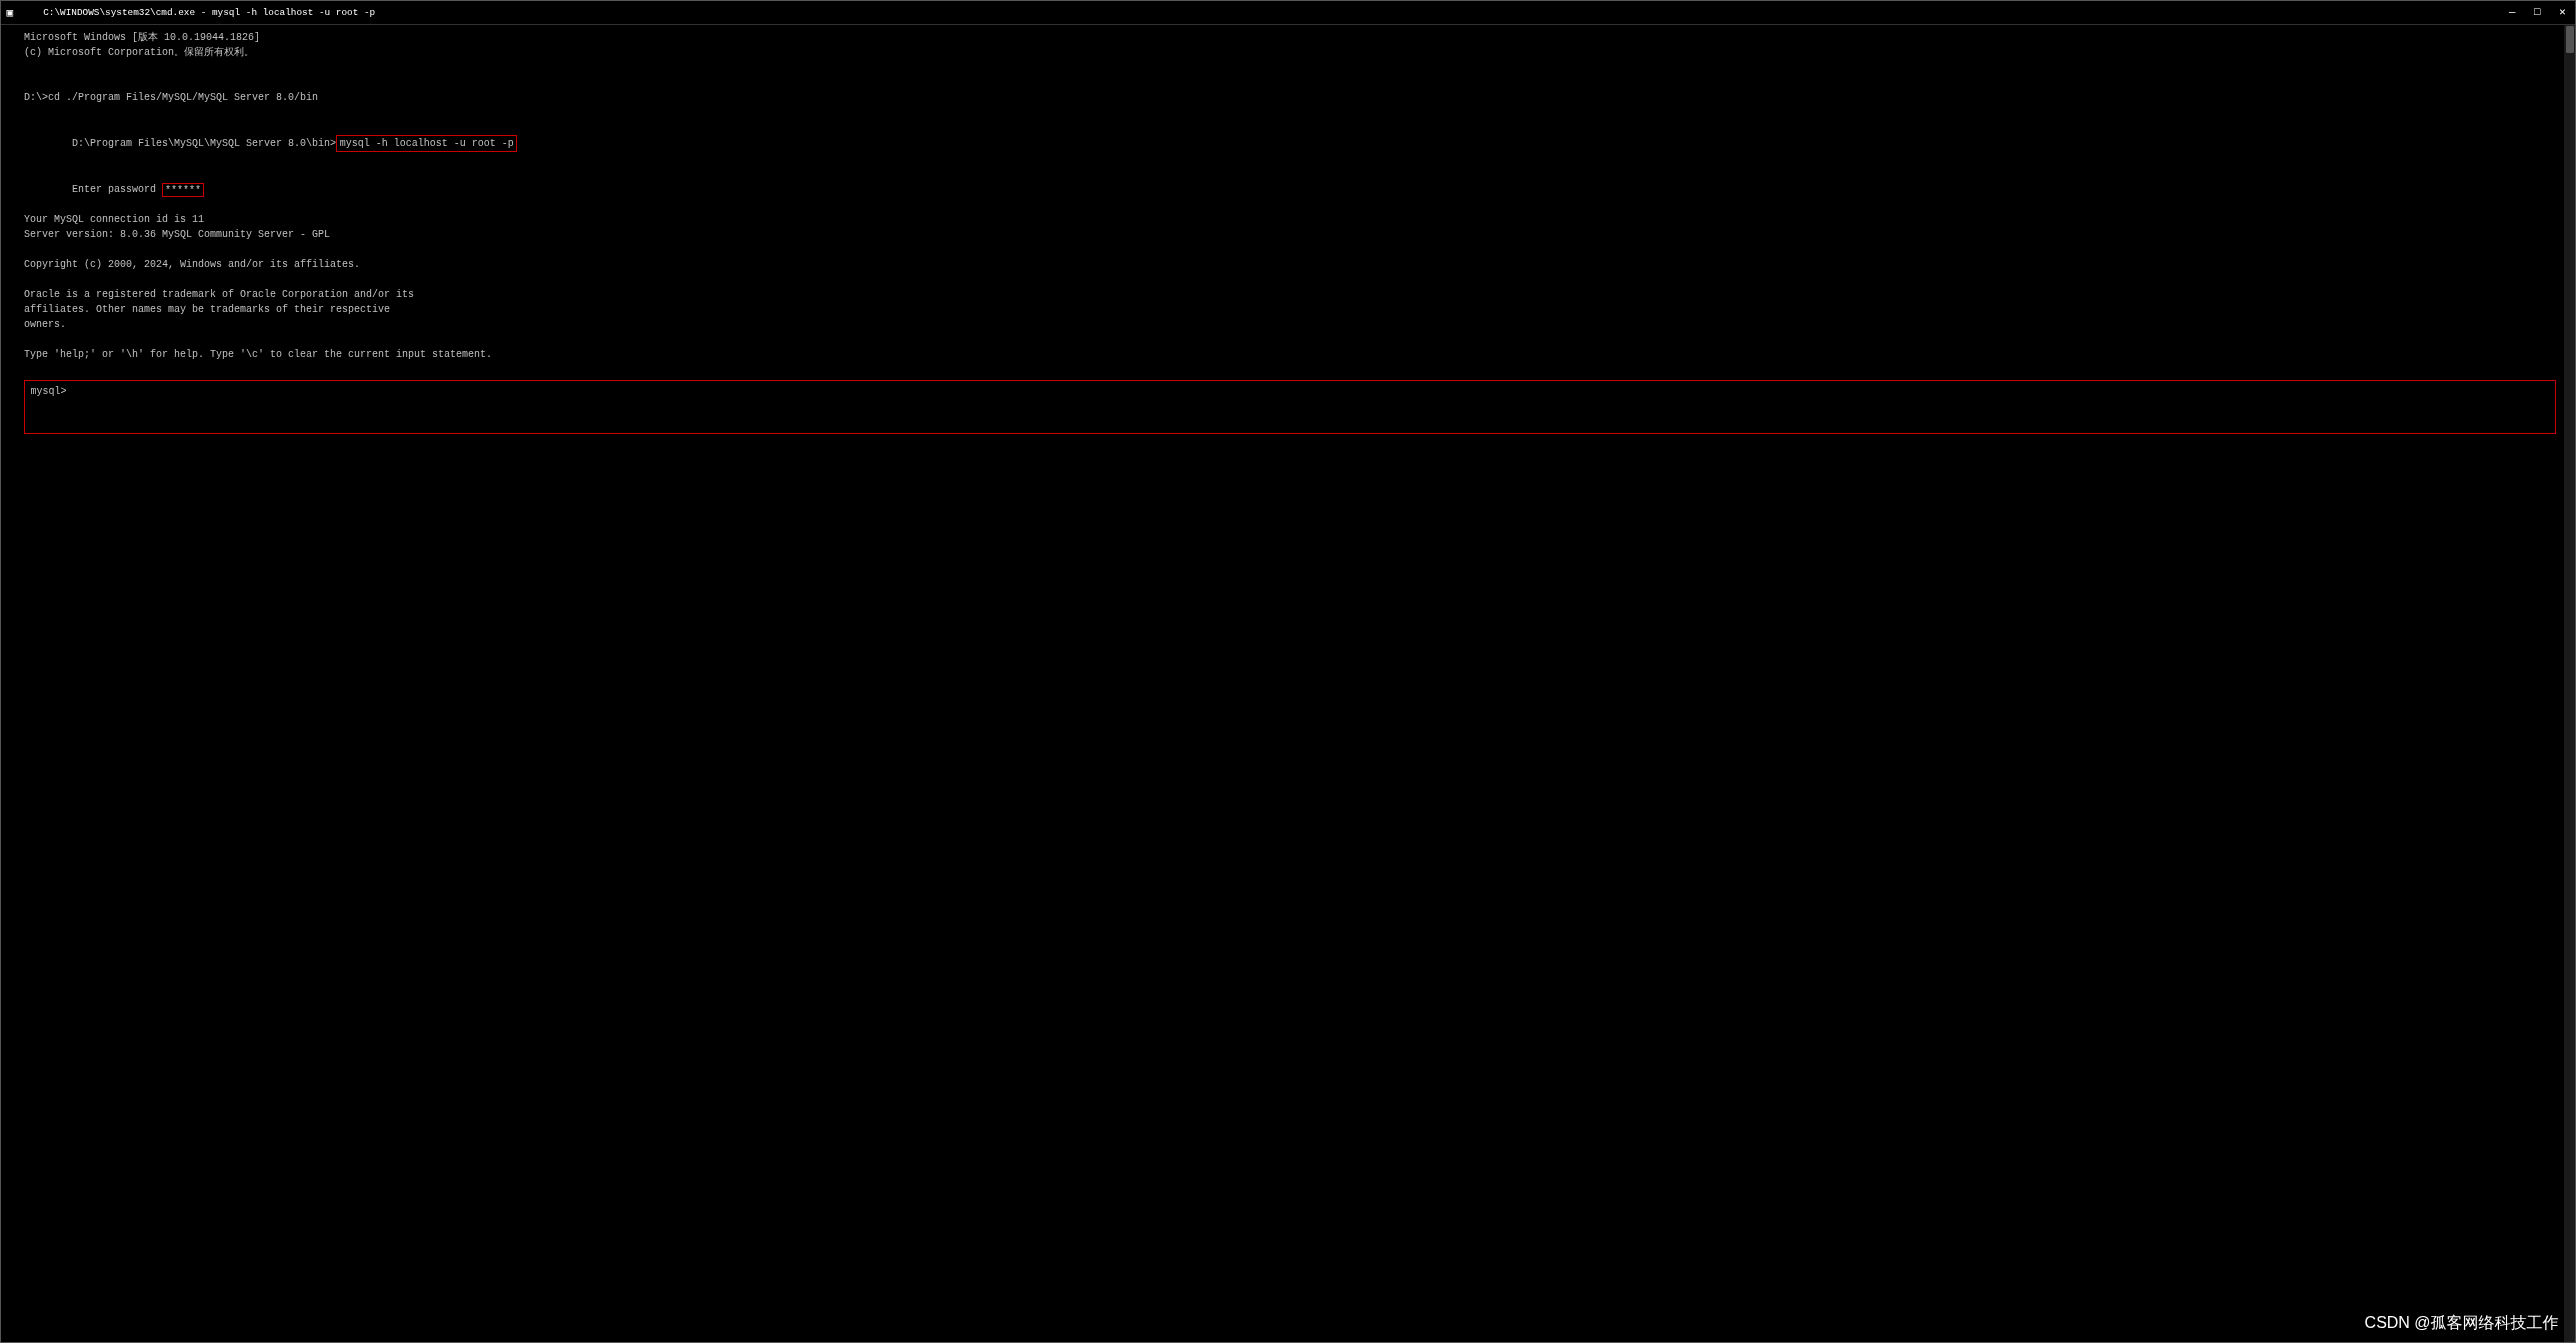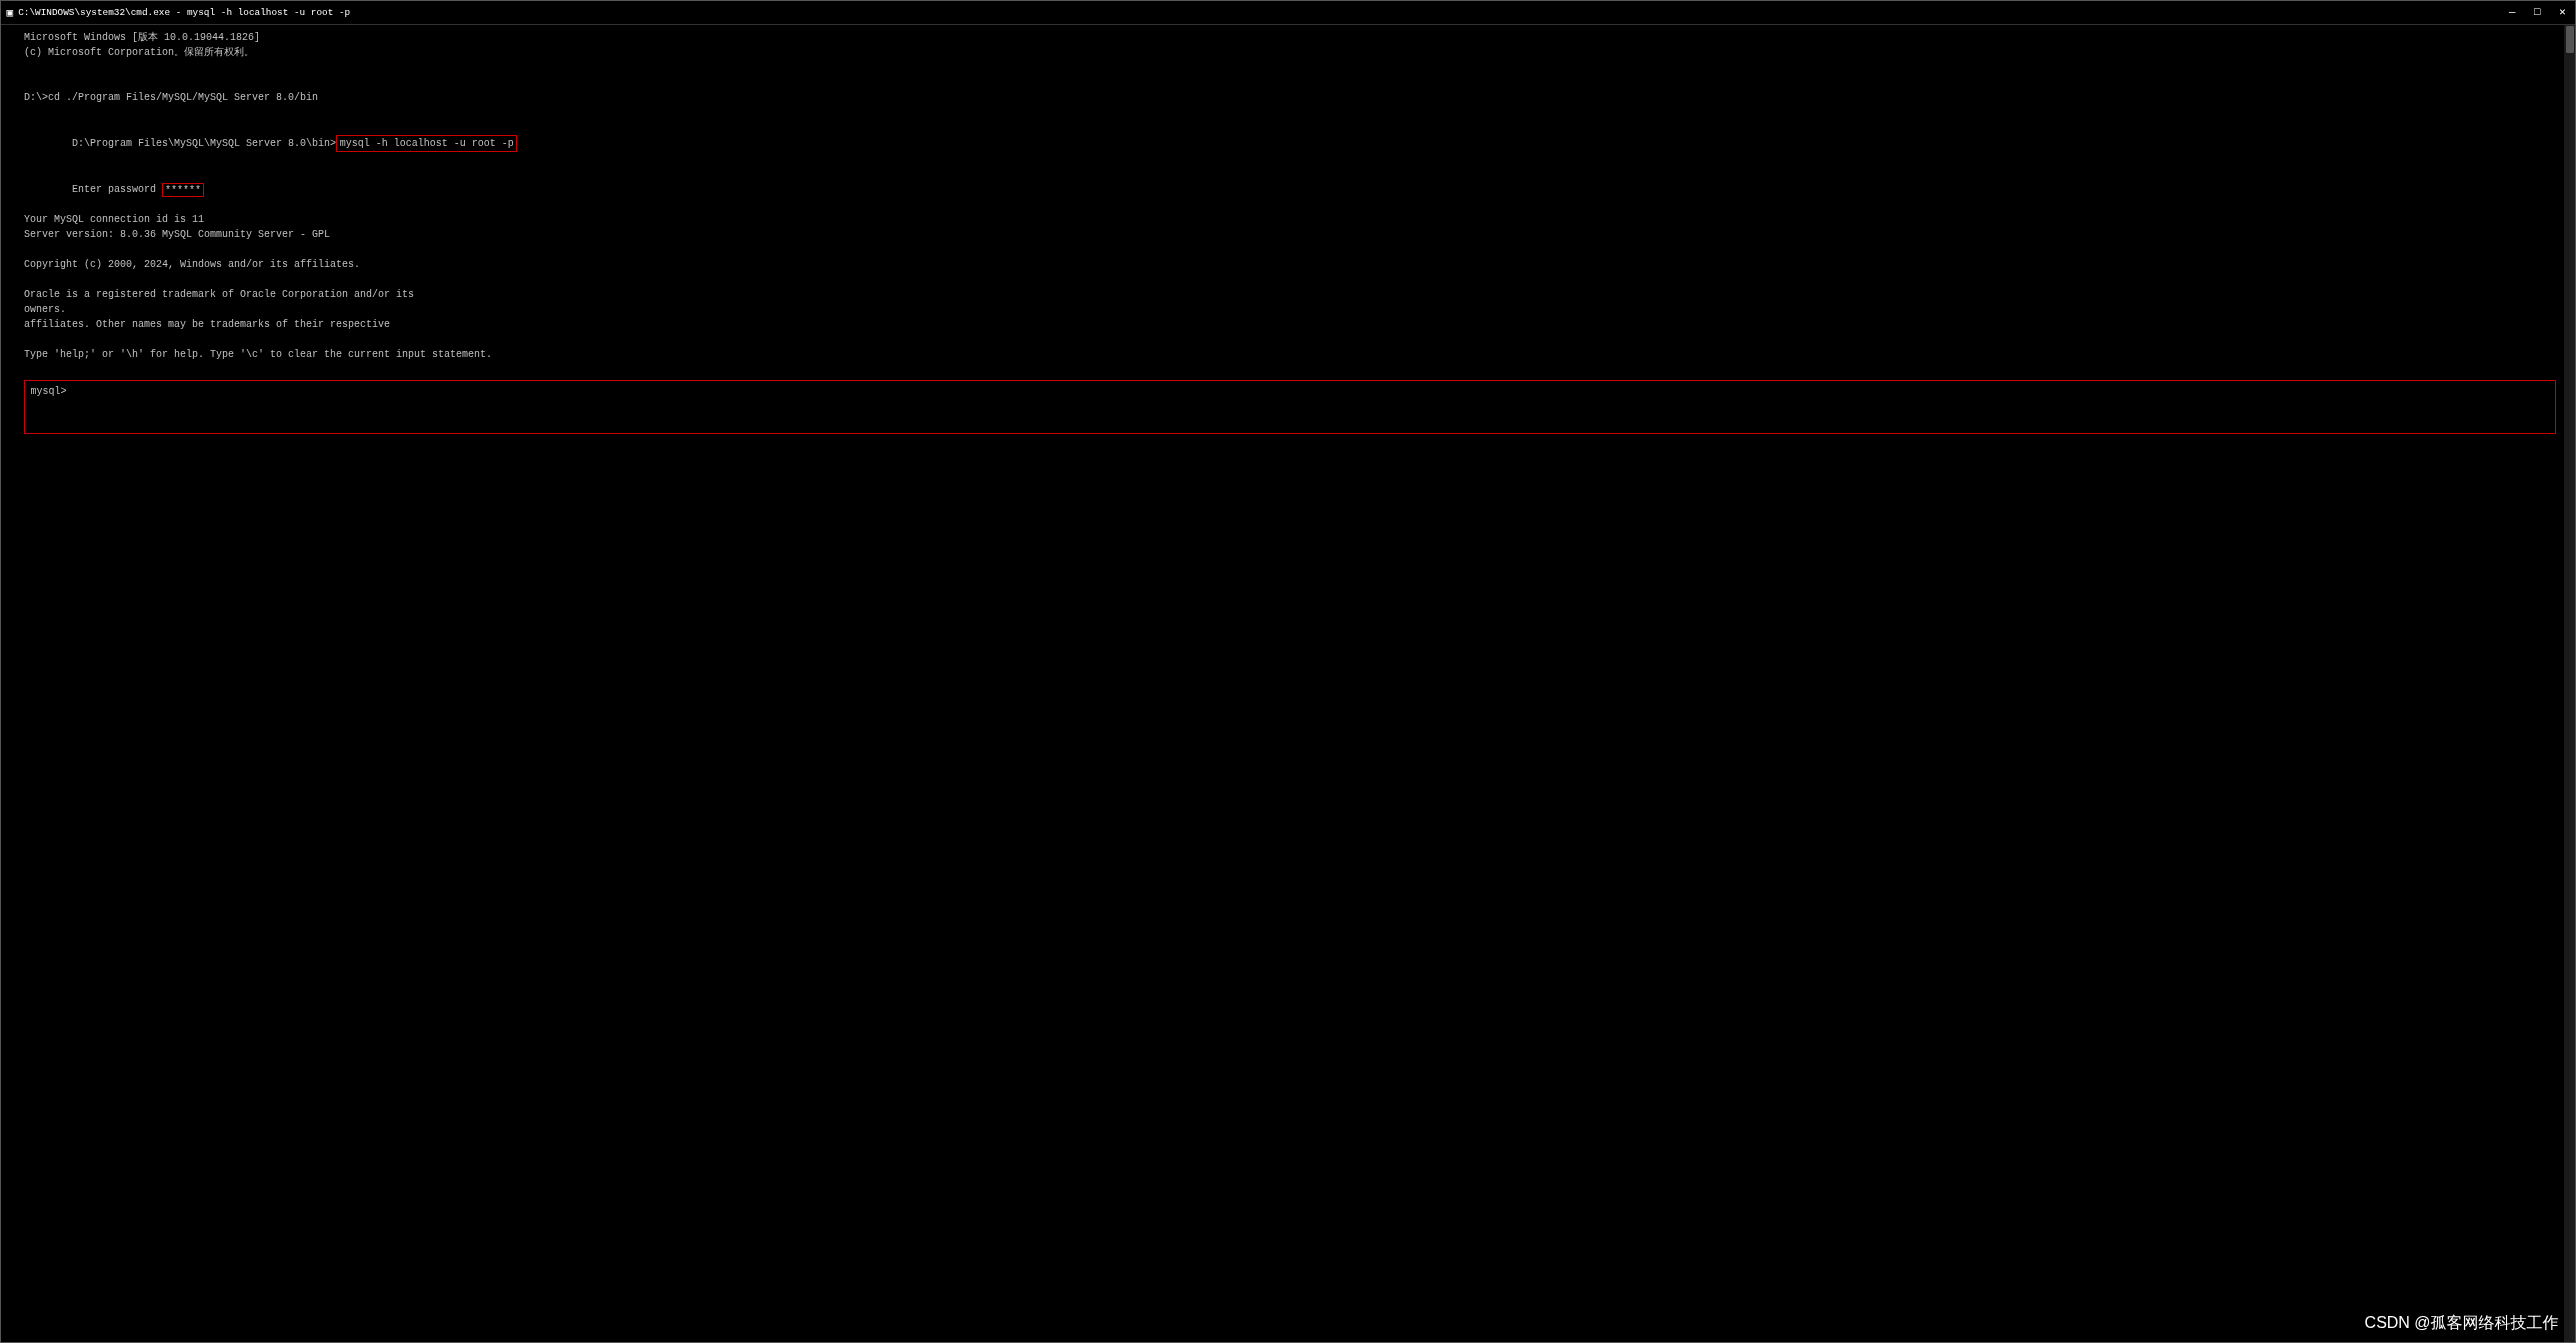--- a/index.html
+++ b/index.html
@@ -40,20 +40,21 @@
     .title-bar-icon {
       margin-right: 5.4px;
       font-size: 10.7px;
     }
 
     .title-bar-text {
       flex: 1;
       font-size: 9.4px;
       color: #fff;
       font-family: 'Courier New', Courier, monospace;
+      margin-left: 25px;
     }
 
     .title-bar-controls {
       display: flex;
       gap: 10.7px;
       align-items: center;
     }
 
     .title-bar-btn {
       color: #fff;
@@ -163,22 +164,22 @@
       </div>
       <div class="line">
         <span>Enter password </span><span class="highlight-box password-highlight">******</span>
       </div>
       <div class="line">Your MySQL connection id is 11</div>
       <div class="line">Server version: 8.0.36 MySQL Community Server - GPL</div>
       <div class="line empty"></div>
       <div class="line">Copyright (c) 2000, 2024, Windows and/or its affiliates.</div>
       <div class="line empty"></div>
       <div class="line">Oracle is a registered trademark of Oracle Corporation and/or its</div>
+      <div class="line">affiliates. Other names may be trademarks of their respective</div>
       <div class="line">owners.</div>
-      <div class="line">affiliates. Other names may be trademarks of their respective</div>
       <div class="line empty"></div>
       <div class="line">Type 'help;' or '\h' for help. Type '\c' to clear the current input statement.</div>
       <div class="line empty"></div>
       <div class="prompt-area">
         <span class="line">mysql&gt; </span>
       </div>
     </div>
     <div class="scrollbar">
       <div class="scrollbar-thumb"></div>
     </div>

